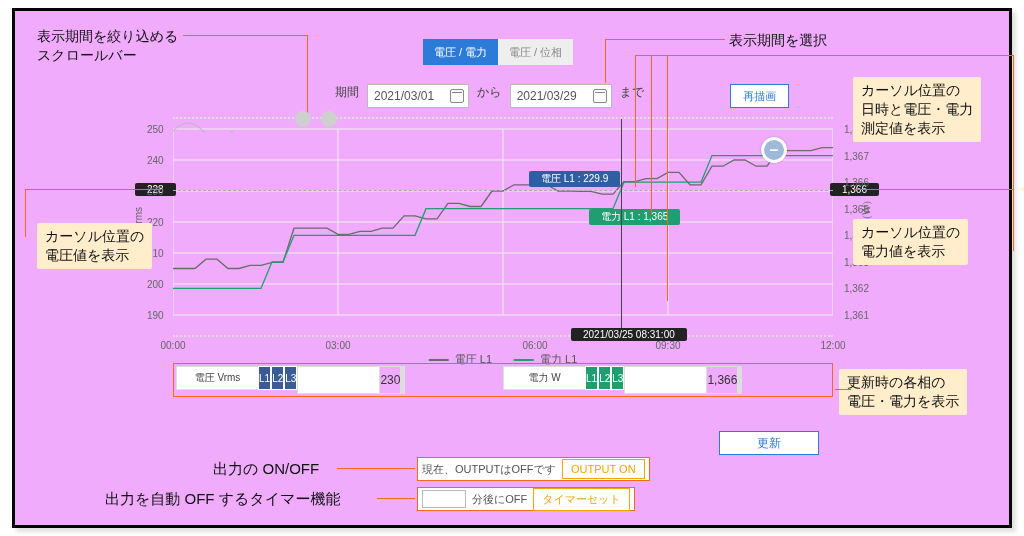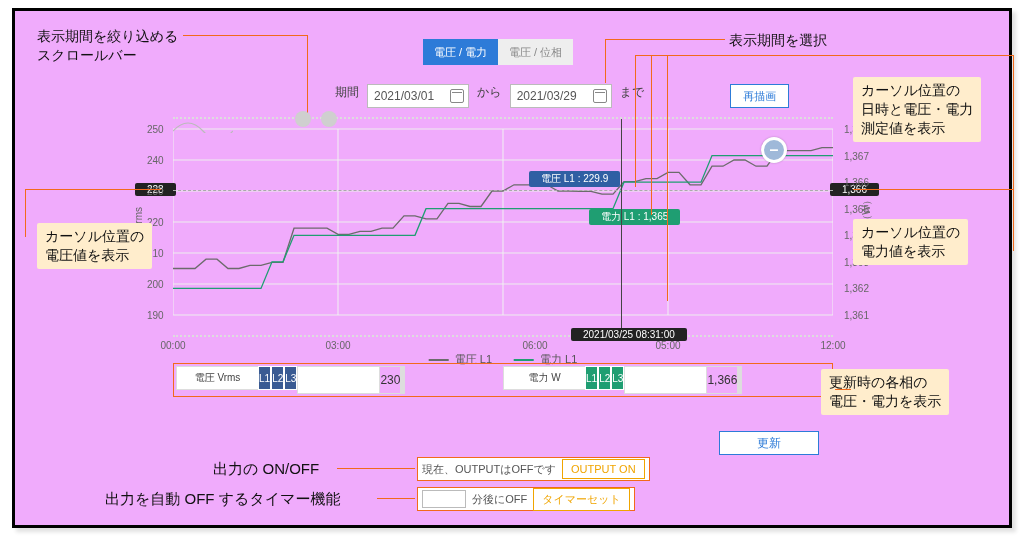--- a/index.html
+++ b/index.html
@@ -153,21 +153,21 @@
       <span class="ytickR" style="top: 169.429px;">1,362</span>
       <span class="ytickR" style="top: 142.857px;">1,363</span>
       <span class="ytickR" style="top: 116.286px;">1,364</span>
       <span class="ytickR" style="top: 89.7143px;">1,365</span>
       <span class="ytickR" style="top: 63.1429px;">1,366</span>
       <span class="ytickR" style="top: 36.5714px;">1,367</span>
       <span class="ytickR" style="top: 10px;">1,368</span>
       <span class="xtick" style="left: 0px;">00:00</span>
       <span class="xtick" style="left: 165px;">03:00</span>
       <span class="xtick" style="left: 330px; margin-left: 32px;">06:00</span>
-      <span class="xtick" style="left: 495px;">05:00</span>
+      <span class="xtick" style="left: 495px;">09:30</span>
       <span class="xtick" style="left: 660px;">12:00</span>
     </div>
 
   <div class="ann orange-bg" style="left:22px;top:212px;white-space:pre">カーソル位置の
 電圧値を表示</div>
   <div class="lead h" style="left:10px;top:178px;width:136px"></div>
   <div class="lead v" style="left:10px;top:178px;height:48px"></div>
 
   <div class="ann orange-bg" style="left:838px;top:66px;white-space:pre">カーソル位置の
 日時と電圧・電力
@@ -210,21 +210,21 @@
           <div class="phlabel"></div>
           <div class="v">1,366</div>
           <div class="v"></div>
           <div class="v"></div>
         </div>
       </div>
     </div>
   </div>
   <button class="updatebtn">更新</button>
 
-  <div class="ann orange-bg" style="left:806px;top:358px;white-space:pre">更新時の各相の
+  <div class="ann orange-bg" style="left:824px;top:358px;white-space:pre">更新時の各相の
 電圧・電力を表示</div>
   <div class="lead h" style="left:820px;top:378px;width:16px"></div>
 
   <div class="ann" style="left:198px;top:448px;font-size:15px">出力の ON/OFF</div>
   <div class="lead h" style="left:322px;top:457px;width:78px"></div>
   <div class="ctrl" style="left:402px;top:446px">
     <span>現在、OUTPUTはOFFです</span>
     <button class="obtn">OUTPUT ON</button>
   </div>
 

